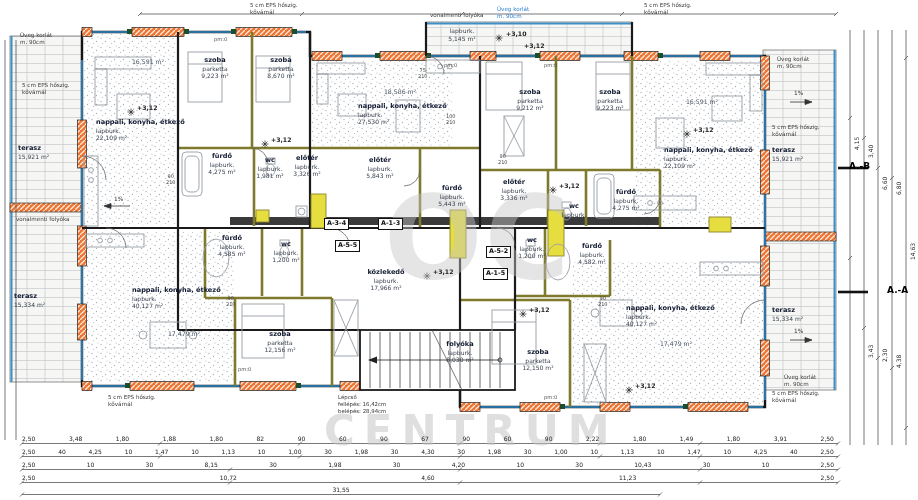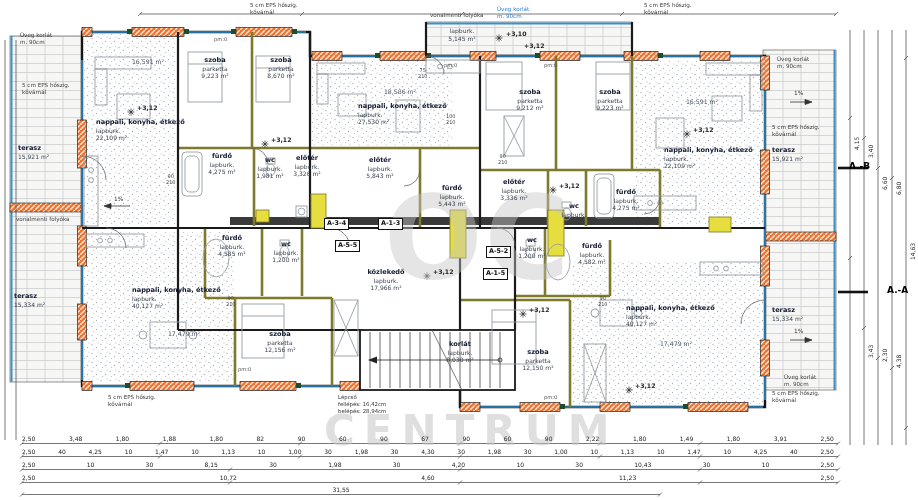--- a/index.html
+++ b/index.html
@@ -415,21 +415,21 @@
   <span class="nm">nappali, konyha, étkező</span>
       <span>lapburk.</span>
       <span>22,109 m²</span>
     </div>
 <div class="lbl room c" style="left:386px;top:268px">
   <span class="nm">közlekedő</span>
       <span>lapburk.</span>
       <span>17,966 m²</span>
     </div>
 <div class="lbl room c" style="left:460px;top:340px">
-  <span class="nm">korlát</span>
+  <span class="nm">folyóka</span>
       <span>lapburk.</span>
       <span>8,030 m²</span>
     </div>
 <div class="lbl room c" style="left:232px;top:234px">
   <span class="nm">fürdő</span>
       <span>lapburk.</span>
       <span>4,585 m²</span>
     </div>
 <div class="lbl room c" style="left:286px;top:240px">
   <span class="nm">wc</span>

